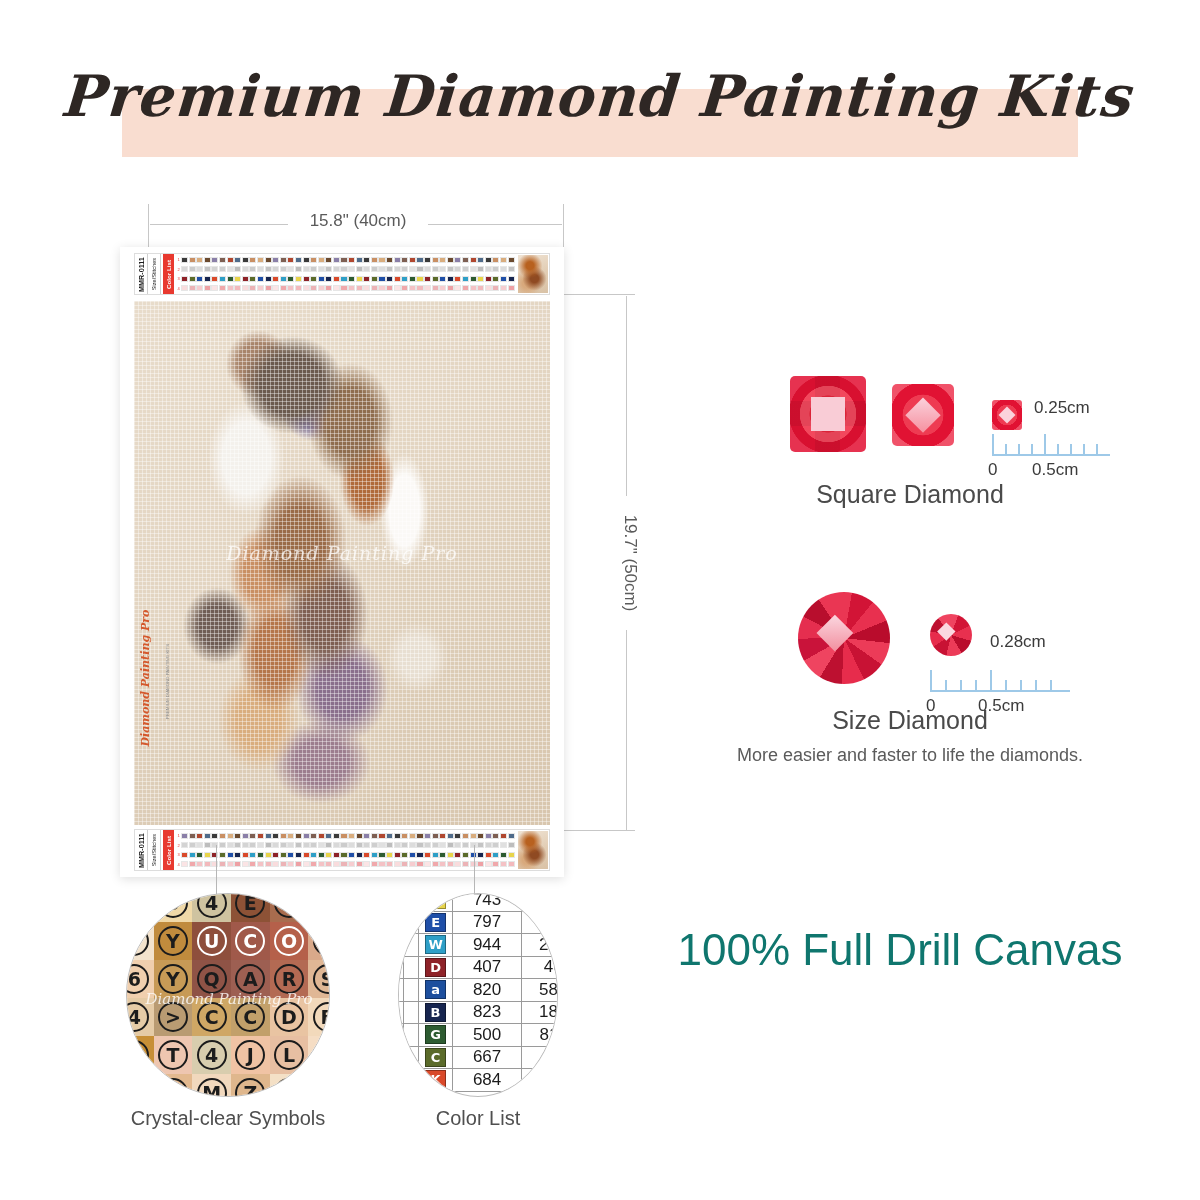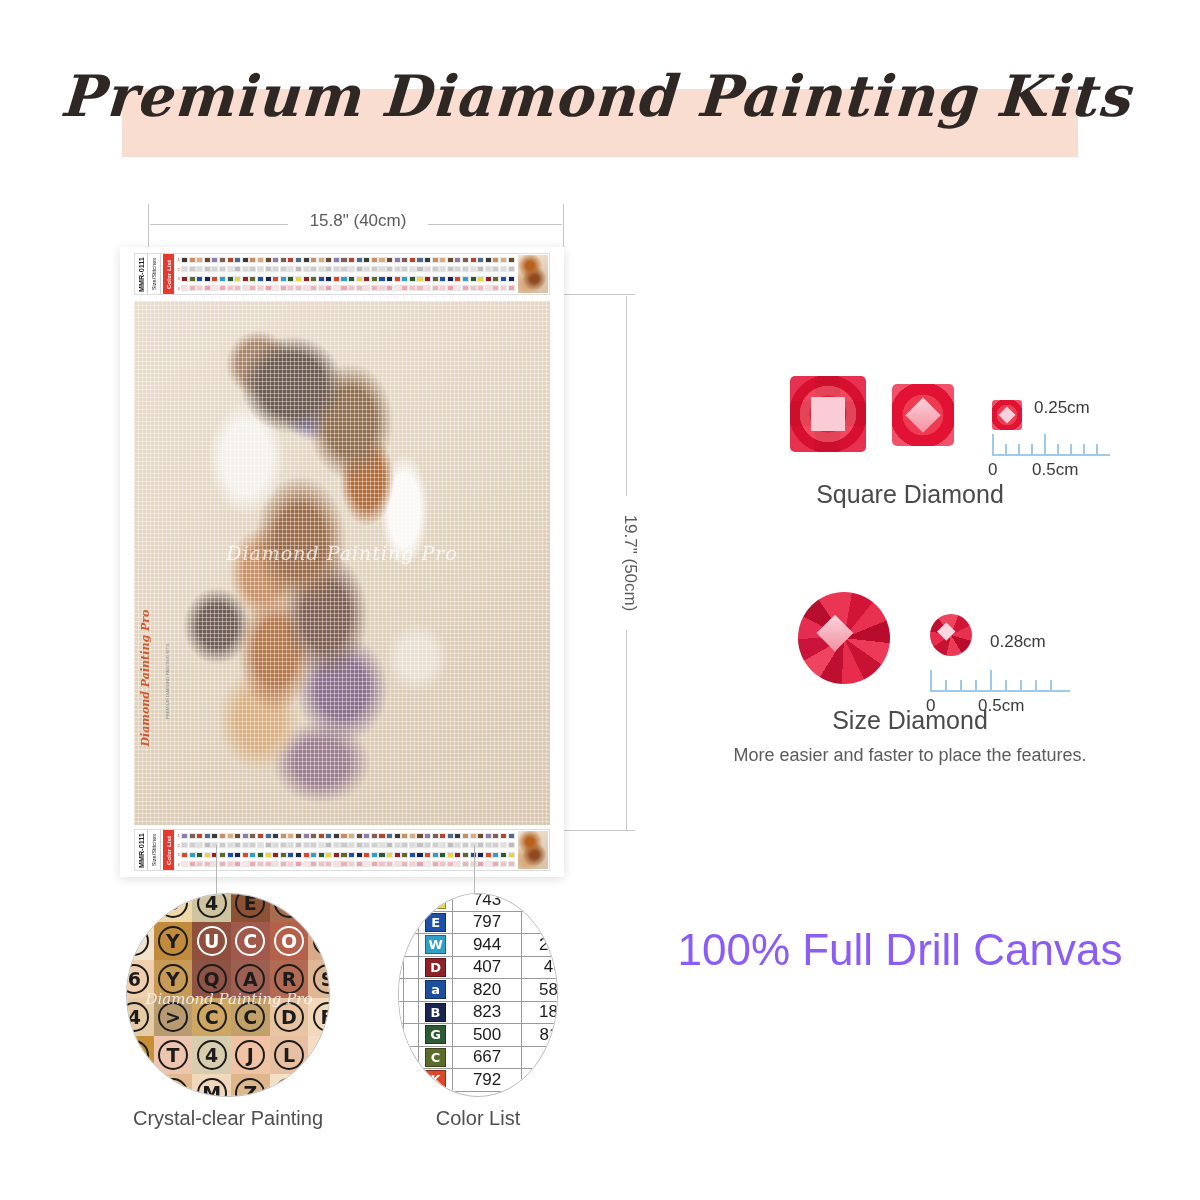--- a/index.html
+++ b/index.html
@@ -324,21 +324,21 @@
     font-size: 25px; color: #4a4a4a; font-weight: normal;
   }
   .feature-sub {
     margin-top: 10px; text-align: center;
     font-size: 18px; color: #5b5b5b;
   }
 
   
   #drill-block { position: absolute; left: 620px; top: 925px; width: 560px; }
   #drill-title {
-    text-align: center; font-size: 44px; color: #8b5cf6; font-weight: normal;
+    text-align: center; font-size: 44px; color: #0f766e; font-weight: normal;
     white-space: nowrap;
   }
   #drill-sub {
     margin-top: 28px; text-align: center; font-size: 19px;
     line-height: 1.75; color: #555555;
   }
 </style>
 </head>
 <body>
 
@@ -978,28 +978,28 @@
           </td>
           <td class="col-code">667</td>
           <td class="col-count">92</td>
         </tr>
         <tr>
           <td class="col-num"></td>
           <td class="col-blank"></td>
           <td class="col-sym">
             <div style="background: rgb(217, 73, 42); color: rgb(255, 255, 255);">K</div>
           </td>
-          <td class="col-code">792</td>
+          <td class="col-code">684</td>
           <td class="col-count"></td>
         </tr>
       </tbody>
     </table>
 </div>
 
-<div class="callout-caption" id="caption-symbols">Crystal-clear Painting</div>
+<div class="callout-caption" id="caption-symbols">Crystal-clear Symbols</div>
 <div class="callout-caption" id="caption-colors">Color List</div>
 
 <div class="feature" id="square-feature">
   <div class="diamond-row">
     <div class="sq-gem" id="sq-gem-lg"></div>
     <div class="sq-gem" id="sq-gem-md"></div>
     <div class="sq-gem" id="sq-gem-sm"></div>
     <div class="ruler-size" id="sq-size">0.25cm</div>
     <div class="ruler" id="sq-ruler">
       <div class="baseline"></div>
@@ -1033,18 +1033,18 @@
       <div class="tick major" style="left:60px"></div>
       <div class="tick minor" style="left:75px"></div>
       <div class="tick minor" style="left:90px"></div>
       <div class="tick minor" style="left:105px"></div>
       <div class="tick minor" style="left:120px"></div>
       <div class="ruler-zero">0</div>
       <div class="ruler-half" style="left:48px">0.5cm</div>
     </div>
   </div>
   <div class="feature-title">Size Diamond</div>
-  <div class="feature-sub">More easier and faster to place the features.</div>
+  <div class="feature-sub">More easier and faster to life the diamonds.</div>
 </div>
 
 <div id="drill-block">
   <div id="drill-title">100% Full Drill Canvas</div>
 </div>
 
 </body></html>

